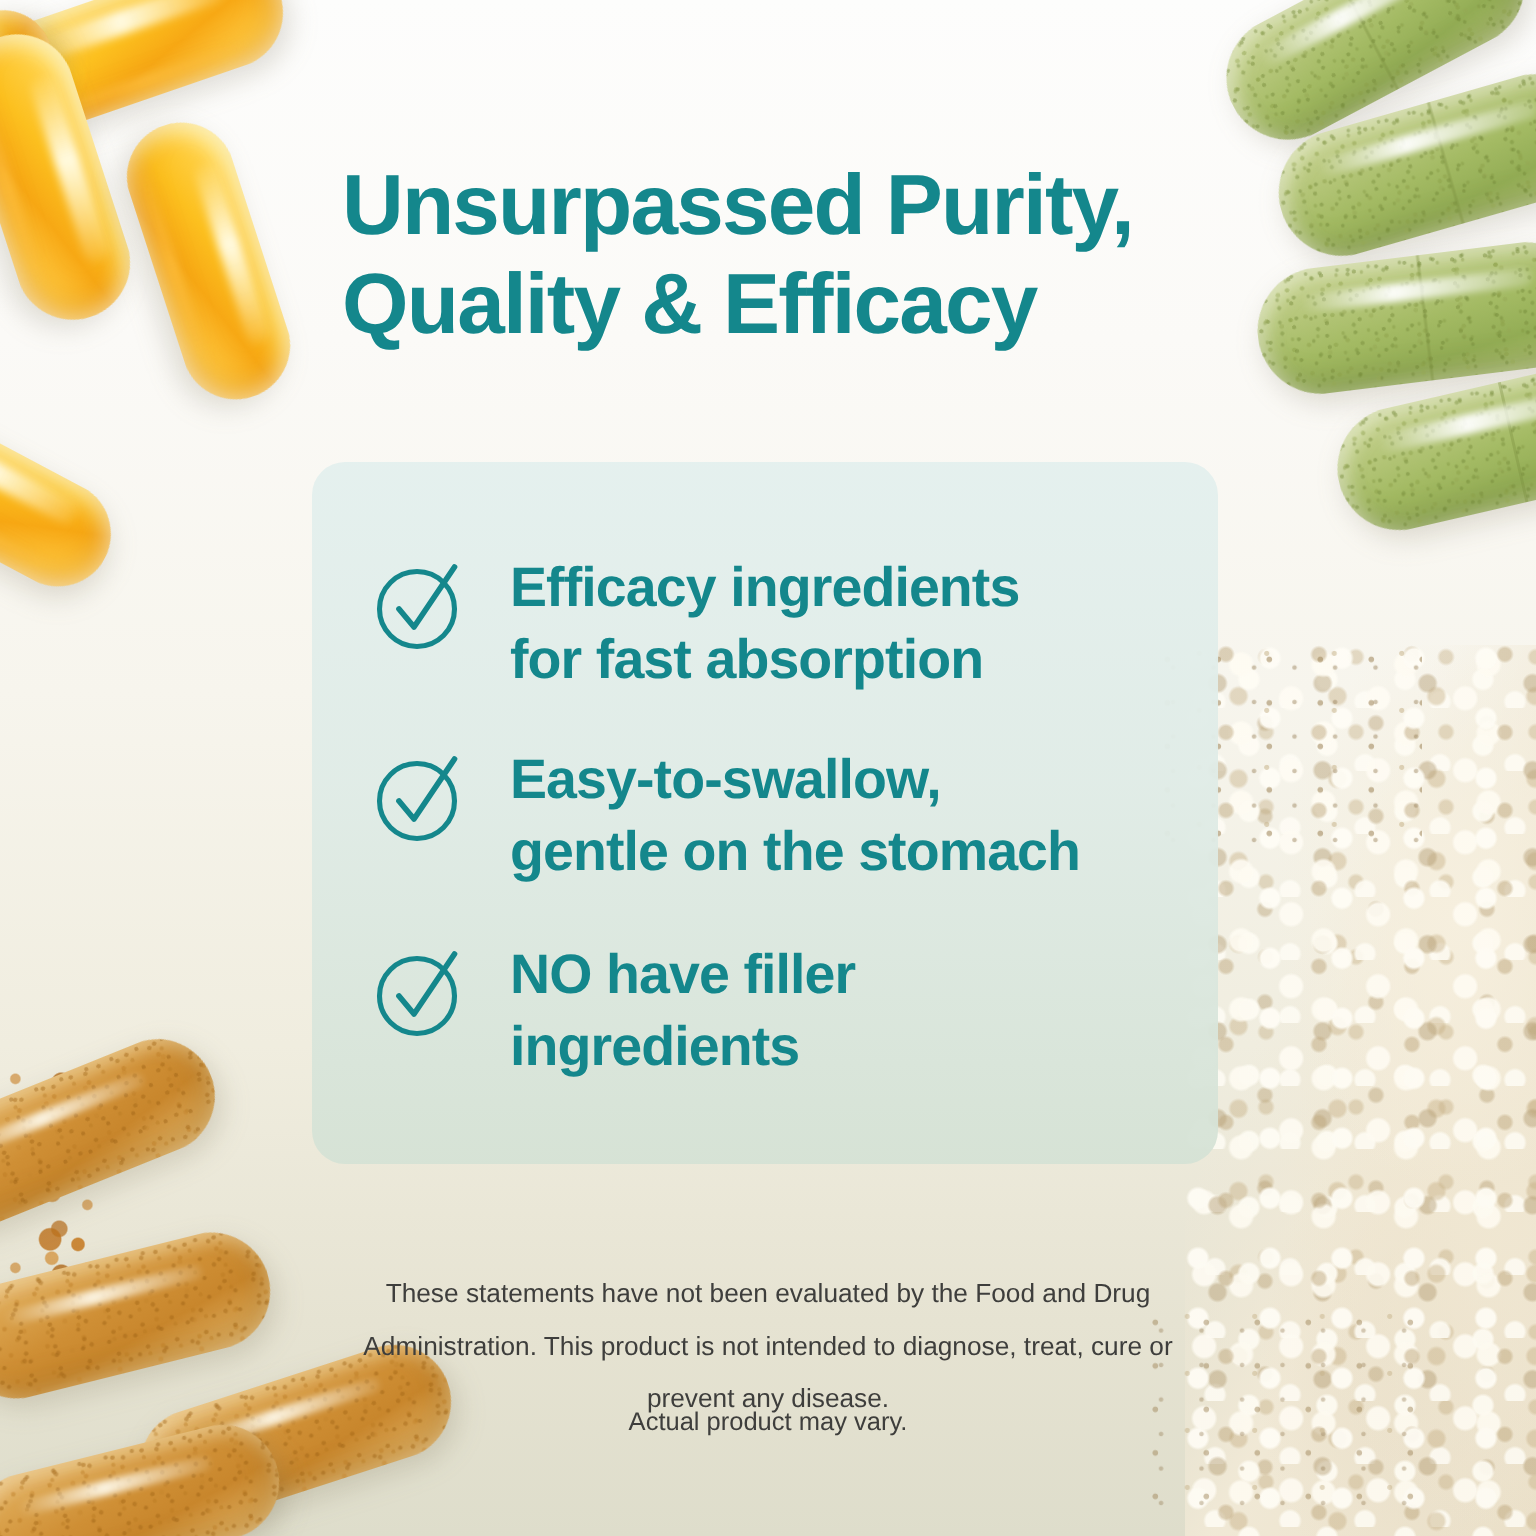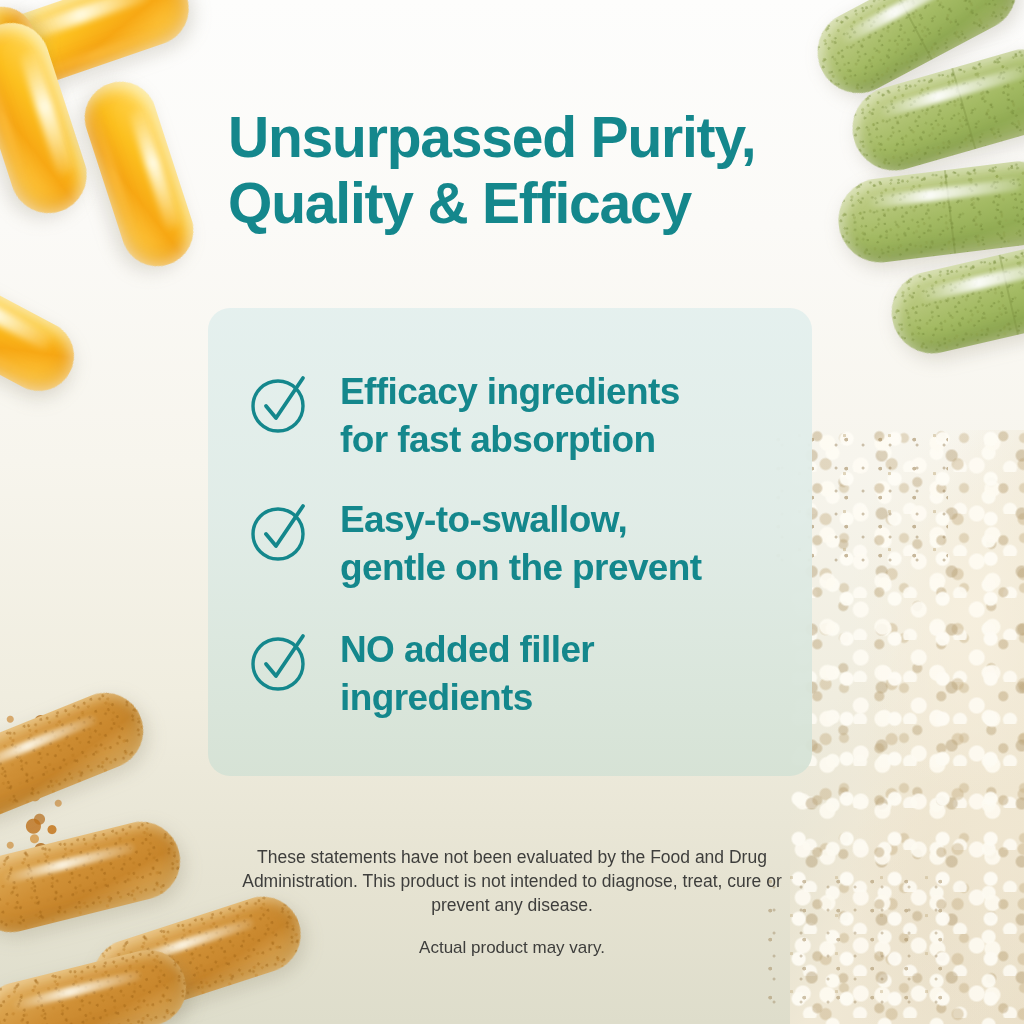--- a/index.html
+++ b/index.html
@@ -237,21 +237,21 @@
   }
 
   
   #disclaimer {
     position:absolute;
     left:212px; top:845px;
     width:600px;
     text-align:center;
     color:#3e3e3c;
     font-size:17.5px;
-    line-height:24px;
+    line-height:35px;
     white-space:pre-line;
   }
   #vary {
     position:absolute;
     left:212px; top:935px;
     width:600px;
     text-align:center;
     color:#3e3e3c;
     font-size:17px;
     line-height:25px;
@@ -348,29 +348,29 @@
       <div class="benefit-text">Efficacy ingredients
 for fast absorption</div>
     </div>
 
     <div class="benefit">
       <svg class="check-icon" viewBox="0 0 66 66">
         <circle cx="30" cy="36" r="25" fill="none" stroke="#14878c" stroke-width="3.4"></circle>
         <path d="M18 36 L28 48 L55 8" fill="none" stroke="#14878c" stroke-width="3.8" stroke-linecap="round" stroke-linejoin="round"></path>
       </svg>
       <div class="benefit-text">Easy-to-swallow,
-gentle on the prevent</div>
+gentle on the stomach</div>
     </div>
 
     <div class="benefit">
       <svg class="check-icon" viewBox="0 0 66 66">
         <circle cx="30" cy="36" r="25" fill="none" stroke="#14878c" stroke-width="3.4"></circle>
         <path d="M18 36 L28 48 L55 8" fill="none" stroke="#14878c" stroke-width="3.8" stroke-linecap="round" stroke-linejoin="round"></path>
       </svg>
-      <div class="benefit-text">NO added filler
+      <div class="benefit-text">NO have filler
 ingredients</div>
     </div>
 
   </div>
 
   <p id="disclaimer">These statements have not been evaluated by the Food and Drug Administration. This product is not intended to diagnose, treat, cure or prevent any disease.</p>
   <p id="vary">Actual product may vary.</p>
 
 </div>
 

